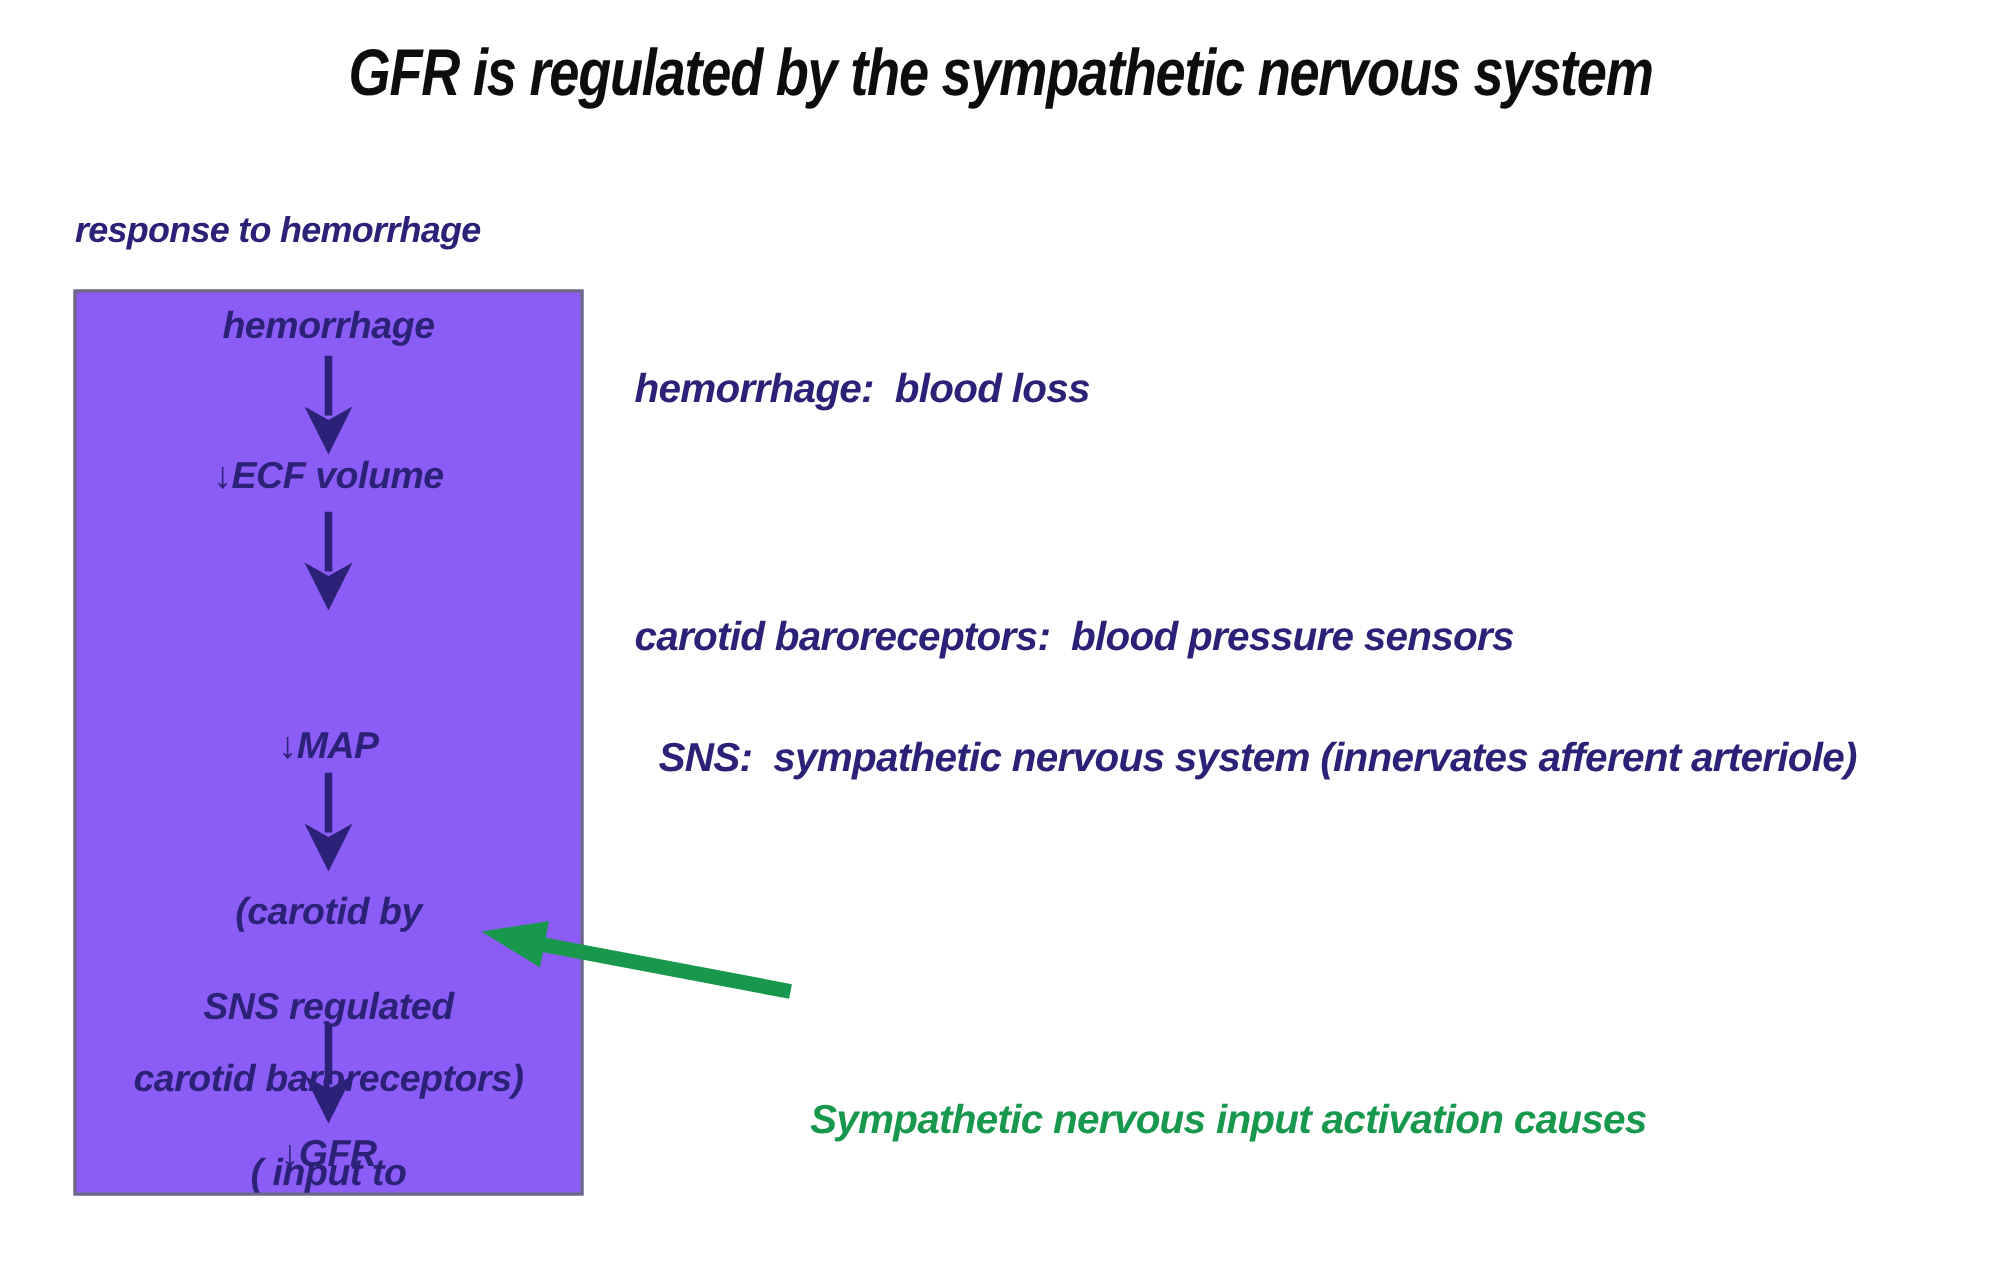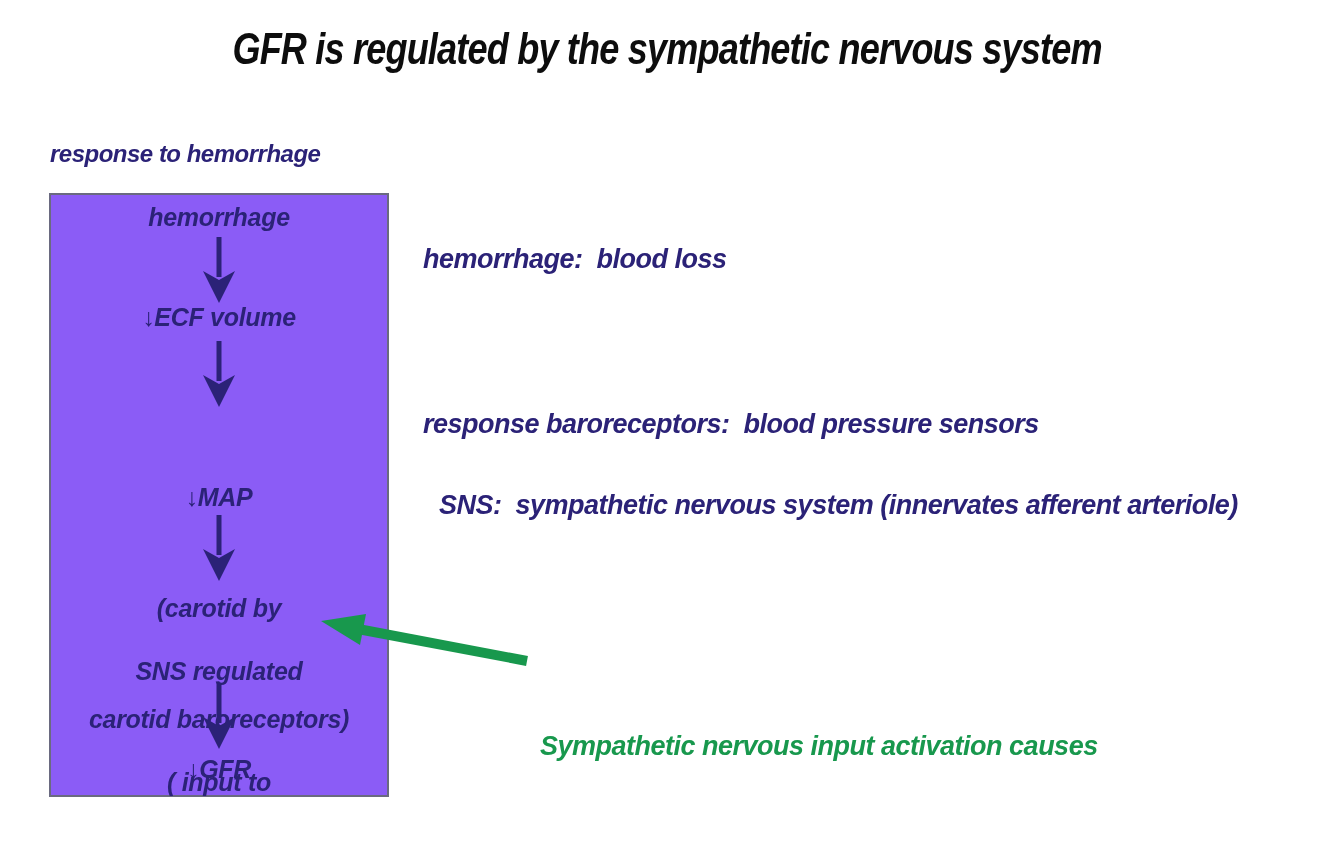--- a/index.html
+++ b/index.html
@@ -149,21 +149,21 @@
     <svg class="flow-arrow arrow-4" viewBox="0 0 34 66">
       <line x1="17" y1="0" x2="17" y2="40" stroke="#2b2277" stroke-width="5"></line>
       <polygon points="17,66 1,34 17,43 33,34" fill="#2b2277"></polygon>
     </svg>
 
     <div class="flow-step step-gfr">↓GFR</div>
 
   </div>
 
   <div class="definition def-0">hemorrhage:  blood loss</div>
-  <div class="definition def-2">response baroreceptors:  blood pressure sensors</div>
+  <div class="definition def-2">carotid baroreceptors:  blood pressure sensors</div>
   <div class="definition def-3">SNS:  sympathetic nervous system (innervates afferent arteriole)</div>
 
   <svg class="overlay" viewBox="0 0 1334 857">
     <line x1="527" y1="661" x2="358" y2="629" stroke="#18984d" stroke-width="10"></line>
     <polygon points="321,621 366,614 360,645" fill="#18984d"></polygon>
   </svg>
 
   <div class="annotation">
     <div>Sympathetic nervous input activation causes</div>
     <div>constriction of the afferent arteriole to decrease GFR</div>

